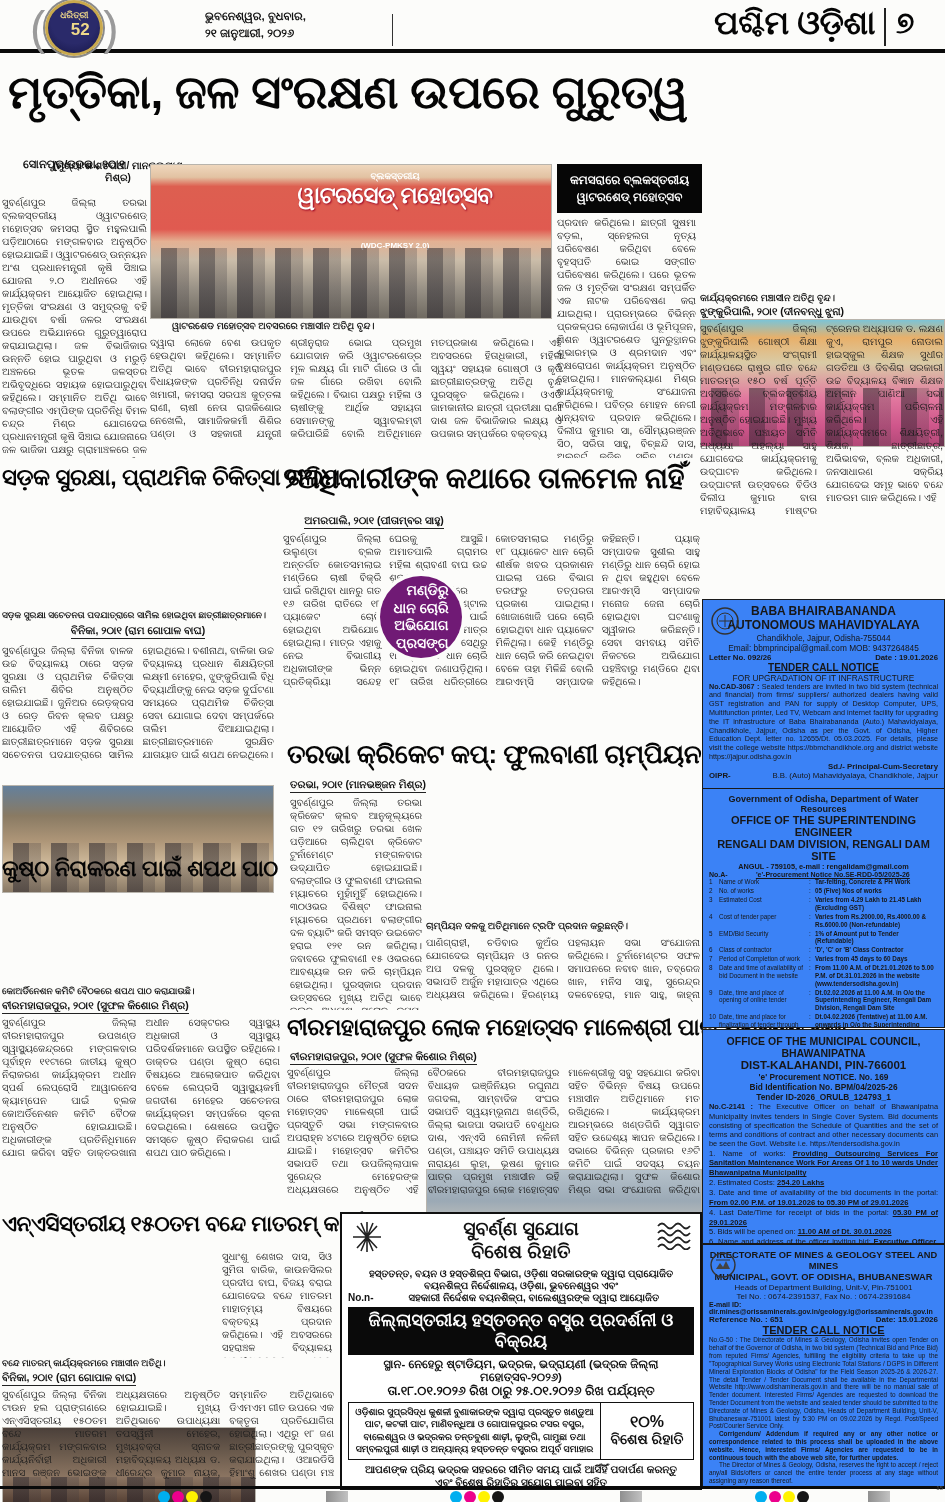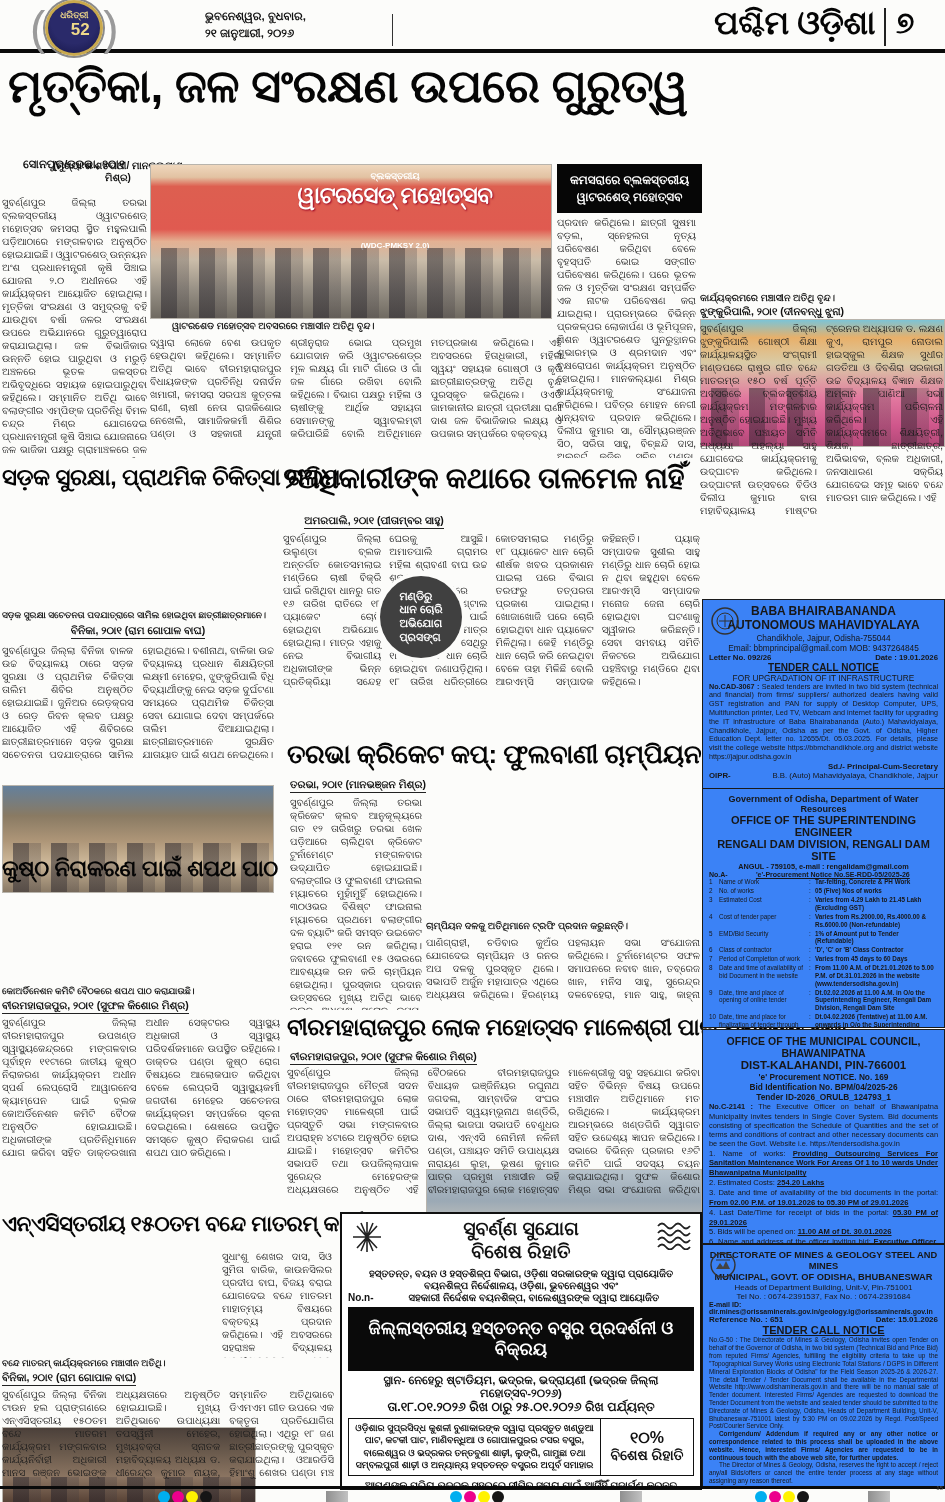--- a/index.html
+++ b/index.html
@@ -37,22 +37,22 @@
   .trow .tn{width:10px;flex:none;}
   .trow .tl{width:88px;flex:none;padding-right:2px;}
   .trow .tc{width:6px;flex:none;}
   .trow .tv{flex:1;font-weight:600;}
   .mitem{font-size:7.6px;line-height:1.3;text-align:justify;}
   .mitem b{font-weight:700;text-decoration:underline;}
   
   #adbox{border:2px solid #101010;background:#fff;padding:4px 6px;overflow:hidden;}
   .adbanner{background:#0a0a0a;color:#fff;text-align:center;font-weight:700;}
   
-  #badge{border-radius:50%;background:#404040;color:#fff;display:flex;align-items:center;justify-content:center;
-         text-align:left;font-weight:700;font-size:11px;line-height:1.25;box-shadow:0 0 0 4px #fcfcfa;white-space:pre-line;}
+  #badge{border-radius:50%;background:#701a75;color:#fff;display:flex;align-items:center;justify-content:center;
+         text-align:right;font-weight:700;font-size:14px;line-height:1.25;box-shadow:0 0 0 4px #fcfcfa;white-space:pre-line;}
   
   .ph-lead{background:linear-gradient(180deg,#efd7bd 0%,#e2c2a2 8%,#dd5f50 14%,#e05a50 42%,#e4b193 50%,#cbbda9 62%,#968f84 82%,#6f6a61 100%);text-decoration:underline;}
   .ph-bande{background:linear-gradient(180deg,#7cc4d6 0%,#e8b06a 14%,#d9cba6 34%,#e2789f 62%,#cf568b 84%,#b14877 100%);}
   .ph-road{background:linear-gradient(180deg,#64809c 0%,#897a63 28%,#ae9678 52%,#cdb899 72%,#8a7a66 100%);}
   .ph-cricket{background:linear-gradient(180deg,#b6c2cb 0%,#9ba9b5 22%,#d7cfc0 48%,#efece3 68%,#beb6a6 100%);}
   .ph-lep{background:linear-gradient(180deg,#4b403a 0%,#6b5b4d 28%,#8c7562 55%,#5c4639 80%,#3b2d25 100%);}
   .banner-red{position:absolute;left:24%;top:4%;right:2%;text-align:center;color:#fff;}
   .markgroup{position:absolute;top:0;height:12px;display:flex;gap:2px;align-items:center;}
   .markgroup .dot{width:12px;height:12px;border-radius:50%;display:inline-block;}
   .markgroup .sq{width:22px;height:12px;background:linear-gradient(90deg,#8f8f8f,#c2c2c2);display:inline-block;}
@@ -75,21 +75,21 @@
   <div class="abs" style="left:205px;top:8px;font-weight:700;font-size:11.5px;line-height:1.5;">
     <div>ଭୁବନେଶ୍ୱର, ବୁଧବାର,</div>
     <div>୨୧ ଜାନୁଆରୀ, ୨୦୨୬</div>
   </div>
   <div class="abs" style="left:392px;top:14px;width:1px;height:32px;background:#333;"></div>
   <div class="abs hOd" style="left:660px;top:4px;width:215px;font-size:33px;text-align:right;">ପଶ୍ଚିମ ଓଡ଼ିଶା</div>
   <div class="abs" style="left:884px;top:8px;width:2px;height:38px;background:#222;"></div>
   <div class="abs hOd" style="left:896px;top:6px;font-size:30px;">୭</div>
   <div class="abs rule" style="left:0;top:49px;width:945px;height:4px;"></div>
 
-  <div class="abs hOd" style="left:8px;top:60px;width:688px;font-size:46px;white-space:nowrap;">ମୃତ୍ତିକା, ଜଳ ସଂରକ୍ଷଣ ଉପରେ ଗୁରୁତ୍ୱ</div>
+  <div class="abs hOd" style="left:8px;top:66px;width:688px;font-size:46px;white-space:nowrap;">ମୃତ୍ତିକା, ଜଳ ସଂରକ୍ଷଣ ଉପରେ ଗୁରୁତ୍ୱ</div>
 
   <div class="abs dl" style="left:0;top:158px;width:148px;font-size:11.5px;">ସୋନପୁର/ତରଭା, ୨୦ା୧</div>
   <div class="abs" style="left:0;top:160px;width:148px;text-align:center;font-weight:700;font-size:10px;padding-left:44px;">(ମୁଖ୍ୟାଂଶ ଶତପଥୀ/ ମାନକଲ୍ୟାଣ ମିଶ୍ର)</div>
   <div class="abs bodytxt" style="left:2px;top:196px;width:145px;height:262px;">ସୁବର୍ଣ୍ଣପୁର ଜିଲ୍ଲା ତରଭା ବ୍ଲକସ୍ତରୀୟ ଓ୍ୱାଟରଶେଡ୍ ମହୋତ୍ସବ କମସରା ସ୍ଥିତ ମହୁଲପାଲି ପଡ଼ିଆଠାରେ ମଙ୍ଗଳବାର ଅନୁଷ୍ଠିତ ହୋଇଯାଇଛି। ଓ୍ୱାଟରଶେଡ୍ ଉନ୍ନୟନ ଅଂଶ ପ୍ରଧାନମନ୍ତ୍ରୀ କୃଷି ସିଞ୍ଚାଇ ଯୋଜନା ୨.୦ ଅଧୀନରେ ଏହି କାର୍ଯ୍ୟକ୍ରମ ଆୟୋଜିତ ହୋଇଥିଲା। ମୃତ୍ତିକା ସଂରକ୍ଷଣ ଓ ସମୁଦ୍ରକୁ ବହି ଯାଉଥିବା ବର୍ଷା ଜଳର ସଂରକ୍ଷଣ ଉପରେ ଅଭିଯାନରେ ଗୁରୁତ୍ୱାରୋପ କରାଯାଇଥିଲା। ଜଳ ବିଭାଜିକାର ଉନ୍ନତି ହୋଇ ପାରୁଥିବା ଓ ମରୁଡ଼ି ଅଞ୍ଚଳରେ ଭୂତଳ ଜଳସ୍ତର ଅଭିବୃଦ୍ଧିରେ ସହାୟକ ହୋଇପାରୁଥିବା କହିଥିଲେ। ସମ୍ମାନିତ ଅତିଥି ଭାବେ ବଲାଙ୍ଗୀର ଏମ୍‌ପିଙ୍କ ପ୍ରତିନିଧି ବିମଳ ଚନ୍ଦ୍ର ମିଶ୍ର ଯୋଗଦେଇ ପ୍ରଧାନମନ୍ତ୍ରୀ କୃଷି ସିଞ୍ଚାଇ ଯୋଜନାରେ ଜଳ ଭାଜିକା ପକ୍ଷରୁ ଗ୍ରାମାଞ୍ଚଳରେ ଜଳ ଅମଳ, ନାଳାରେ ପଥର ବନ୍ଧ ନିର୍ମାଣ, ଚେକ୍ ଡ୍ୟାମ୍ ନିର୍ମାଣ ଓ ପୋଖରୀ ଖନନ</div>
 
   <div class="abs photo ppl ph-lead" style="left:150px;top:164px;width:400px;height:153px;">
     <div class="banner-red">
       <div style="font-size:9px;font-weight:700;">ବ୍ଲକସ୍ତରୀୟ</div>
       <div style="font-size:23px;font-weight:700;letter-spacing:-0.5px;text-shadow:1px 1px 2px #902;">ୱାଟରସେଡ୍ ମହୋତ୍ସବ</div>
       <div style="font-size:8px;font-weight:700;margin-top:32px;">(WDC-PMKSY 2.0)</div>
@@ -159,21 +159,21 @@
       </g>
     </svg>
     <div style="text-align:center;font-weight:700;font-size:19px;line-height:1.2;">ସୁବର୍ଣ୍ଣ ସୁଯୋଗ</div>
     <div style="text-align:center;font-weight:700;font-size:19px;line-height:1.2;">ବିଶେଷ ରିହାତି</div>
     <div style="text-align:center;font-weight:700;font-size:10px;margin-top:4px;">ହସ୍ତତନ୍ତ, ବୟନ ଓ ହସ୍ତଶିଳ୍ପ ବିଭାଗ, ଓଡ଼ିଶା ସରକାରଙ୍କ ଦ୍ୱାରା ପ୍ରାୟୋଜିତ</div>
     <div style="text-align:center;font-weight:700;font-size:10px;">ବୟନଶିଳ୍ପ ନିର୍ଦ୍ଦେଶାଳୟ, ଓଡ଼ିଶା, ଭୁବନେଶ୍ୱର ଏବଂ</div>
     <div style="display:flex;font-size:10px;font-weight:700;">
       <span>No.n-</span>
       <span style="flex:1;text-align:center;">ସହକାରୀ ନିର୍ଦ୍ଦେଶକ ବୟନଶିଳ୍ପ, ବାଲେଶ୍ୱରଙ୍କ ଦ୍ୱାରା ଆୟୋଜିତ</span>
     </div>
-    <div class="adbanner" style="font-size:17.5px;padding:11px 0;margin:3px 0;">ଜିଲ୍ଲାସ୍ତରୀୟ ହସ୍ତତନ୍ତ ବସ୍ତ୍ର ପ୍ରଦର୍ଶନୀ ଓ ବିକ୍ରୟ</div>
+    <div class="adbanner" style="font-size:17.5px;padding:3px 0;margin:3px 0;">ଜିଲ୍ଲାସ୍ତରୀୟ ହସ୍ତତନ୍ତ ବସ୍ତ୍ର ପ୍ରଦର୍ଶନୀ ଓ ବିକ୍ରୟ</div>
     <div style="text-align:center;font-weight:700;font-size:11.5px;">ସ୍ଥାନ- ନେହେରୁ ଷ୍ଟାଡିୟମ, ଭଦ୍ରକ, ଭଦ୍ରାୟଣୀ (ଭଦ୍ରକ ଜିଲ୍ଲା ମହୋତ୍ସବ-୨୦୨୬)</div>
     <div style="text-align:center;font-weight:700;font-size:12.5px;">ତା.୧୮.୦୧.୨୦୨୬ ରିଖ ଠାରୁ ୨୫.୦୧.୨୦୨୬ ରିଖ ପର୍ଯ୍ୟନ୍ତ</div>
     <div style="display:flex;border:1.5px solid #111;margin-top:3px;">
       <div style="flex:1;padding:3px 4px;font-size:9.3px;text-align:center;font-weight:600;line-height:1.35;">ଓଡ଼ିଶାର ସୁପ୍ରସିଦ୍ଧ କୁଶଳୀ ବୁଣାକାରଙ୍କ ଦ୍ୱାରା ପ୍ରସ୍ତୁତ ଖଣ୍ଡୁଆ ପାଟ, କଟକୀ ପାଟ, ମାଣିବନ୍ଧିଆ ଓ ଗୋପାଳପୁରର ଟସର ବସ୍ତ୍ର, ବାଲେଶ୍ୱର ଓ ଭଦ୍ରକର ତନ୍ତବୁଣା ଶାଢ଼ୀ, ଲୁଙ୍ଗି, ଗାମୁଛା ତଥା ସମ୍ବଲପୁରୀ ଶାଢ଼ୀ ଓ ଅନ୍ୟାନ୍ୟ ହସ୍ତତନ୍ତ ବସ୍ତ୍ରର ଅପୂର୍ବ ସମାହାର</div>
       <div style="width:92px;border-left:1.5px solid #111;display:flex;flex-direction:column;align-items:center;justify-content:center;">
         <div style="font-weight:700;font-size:16px;">୧୦%</div>
         <div style="font-weight:700;font-size:14px;">ବିଶେଷ ରିହାତି</div>
       </div>
     </div>
     <div style="text-align:center;font-weight:700;font-size:10.5px;margin-top:3px;">ଆପଣଙ୍କ ପ୍ରିୟ ଭଦ୍ରକ ସହରରେ ସୀମିତ ସମୟ ପାଇଁ ଆସିଁହିଁ ପଦାର୍ପଣ କରନ୍ତୁ</div>

